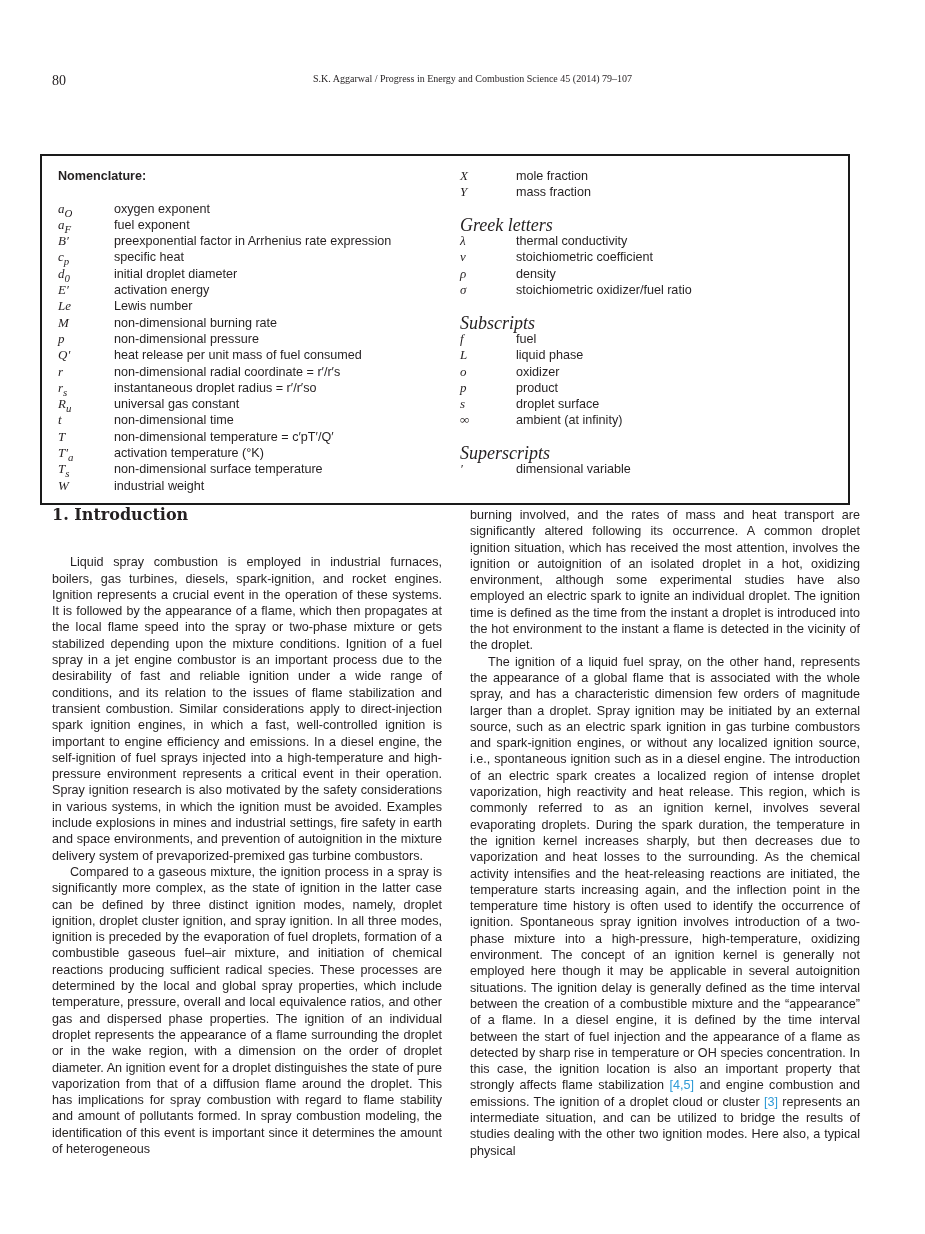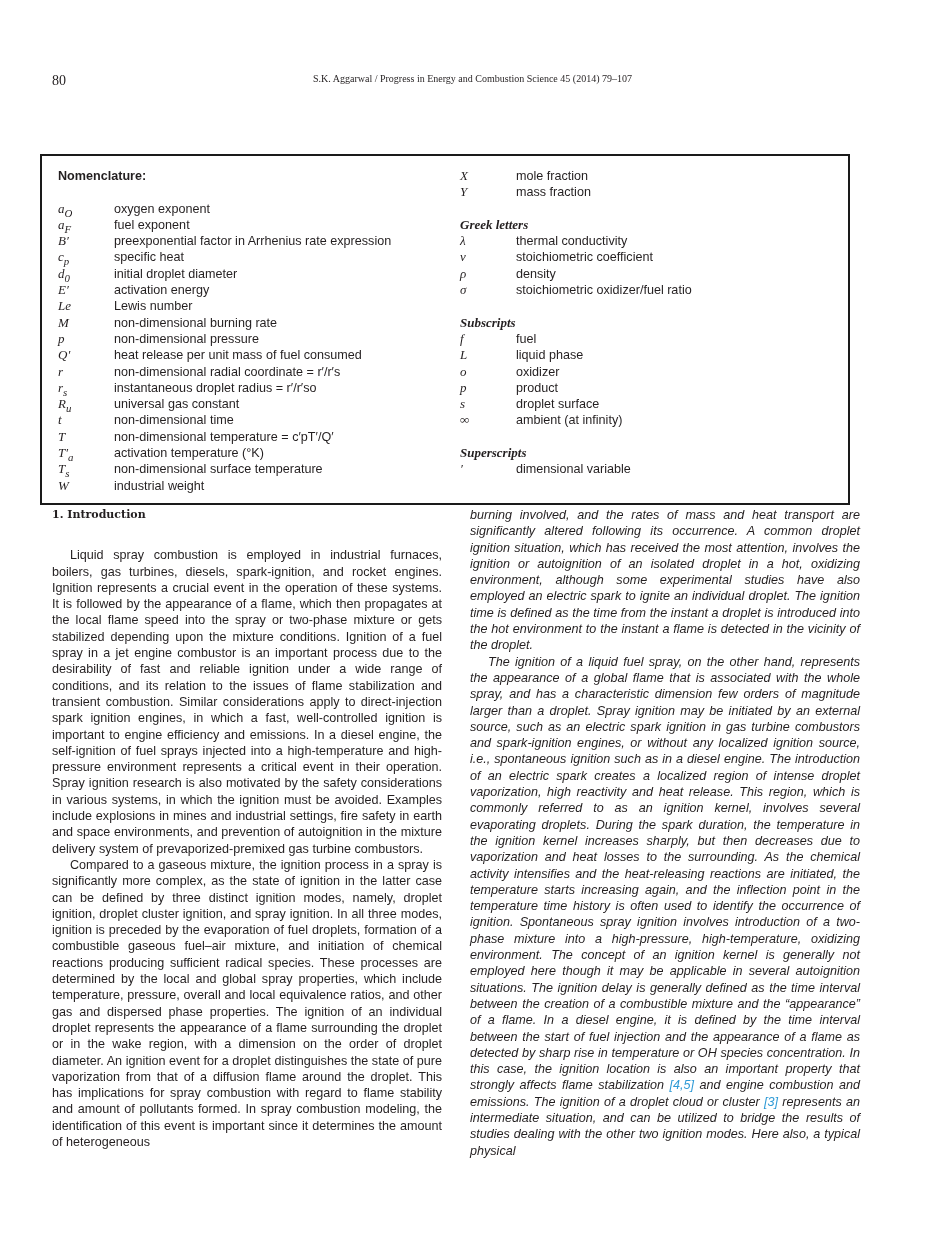--- a/index.html
+++ b/index.html
@@ -10,27 +10,27 @@
                   font-size: 10px; font-family: "Liberation Serif", serif; padding-left: 20px; box-sizing: border-box; }
   .nom-box { position: absolute; left: 40px; top: 110px; width: 806px; height: 347px;
              border: 2px solid #1a1a1a; margin-top: 44px; }
   .nom-col { position: absolute; top: 12px; font-family: "Liberation Sans", sans-serif; font-size: 12.6px; }
   .nom-col.left { left: 16px; width: 400px; }
   .nom-col.right { left: 418px; width: 380px; top: 12px; }
   .nom-title { font-weight: bold; height: 16.3px; line-height: 16.3px; margin-bottom: 16.3px; }
   .nom-row { height: 16.3px; line-height: 16.3px; white-space: nowrap; display: flex; }
   .sym { width: 56px; font-style: italic; font-family: "Liberation Serif", serif; font-size: 13px; }
   .desc { flex: 1; }
-  .group-head { height: 16.3px; line-height: 16.3px; font-style: italic; font-family: "Liberation Serif", serif; font-size: 13px; font-weight: bold; }
+  .group-head { height: 16.3px; line-height: 16.3px; font-style: italic; font-family: "Liberation Serif", serif; font-size: 18px; }
   .gap { height: 16.3px; }
   .column { position: absolute; top: 507px; width: 390px; font-family: "Liberation Sans", sans-serif;
             font-size: 12.6px; line-height: 16.3px; text-align: justify; }
   .column.left { left: 52px; }
-  .column.right { left: 470px; font-style: italic; }
-  .sec-title { font-weight: bold; margin: 0 0 24px 0; line-height: 16.3px; font-family: "DejaVu Serif", serif; font-size: 11px; }
+  .column.right { left: 470px; }
+  .sec-title { font-weight: bold; margin: 0 0 31px 0; line-height: 16.3px; font-family: "DejaVu Serif", serif; font-size: 16px; }
   .para { margin: 0; text-indent: 18px; hyphens: auto; }
   .para.noindent { text-indent: 0; }
   .cite { color: #2e9ad6; margin-top: 29px; }
 </style>
 </head>
 <body>
 
 <div class="page-num">80</div>
 <div class="running-head">S.K. Aggarwal / Progress in Energy and Combustion Science 45 (2014) 79–107</div>
 

